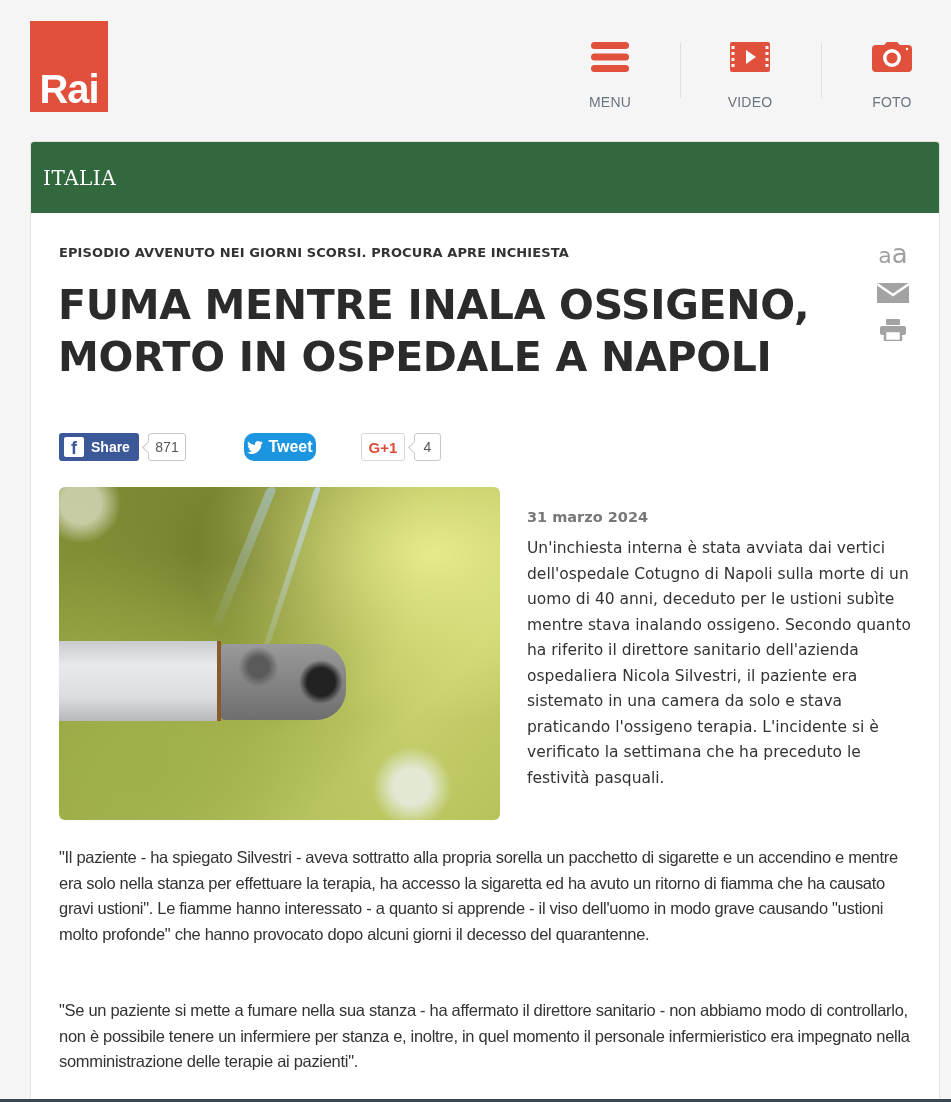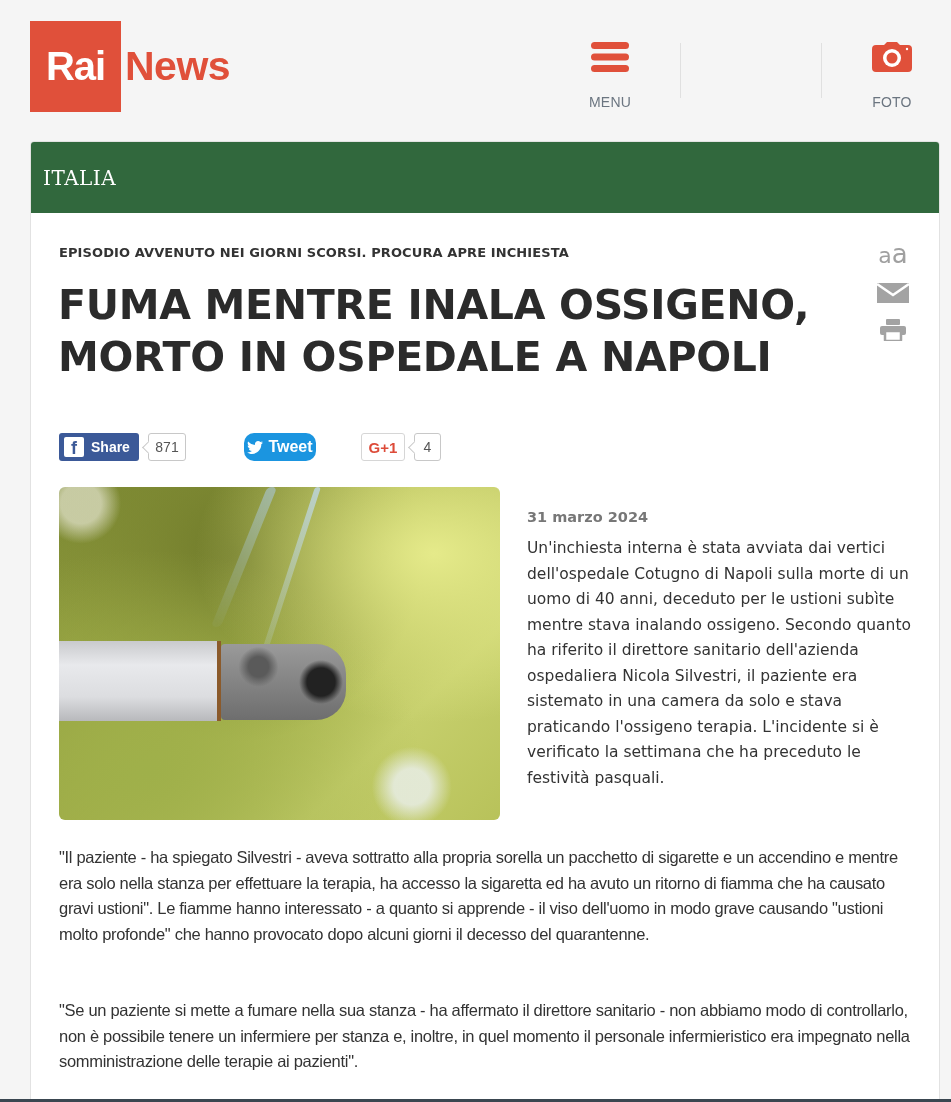--- a/index.html
+++ b/index.html
@@ -1,21 +1,21 @@
 <!DOCTYPE html>
 <html><head>
 <meta charset="utf-8">
 <style>
   * { box-sizing: border-box; margin: 0; padding: 0; }
   html, body { width: 951px; height: 1102px; overflow: hidden; }
   body { background: #f5f5f5; font-family: "DejaVu Sans", "Liberation Sans", sans-serif; color: #333; position: relative; }
 
   .header { position: absolute; left: 0; top: 0; width: 951px; height: 140px; }
   .logo { position: absolute; left: 30px; top: 21px; height: 91px; display: flex; align-items: center; }
-  .logo-box { width: 91px; height: 91px; background: #e0503a; display: flex; align-items: center; justify-content: center; }
+  .logo-box { width: 78px; height: 91px; background: #e0503a; display: flex; align-items: flex-end; justify-content: center; }
   .logo-box span { color: #fff; font-family: "Liberation Sans", sans-serif; font-weight: bold; font-size: 40px; letter-spacing: -1px; }
   .logo-news { color: #e0503a; font-family: "Liberation Sans", sans-serif; font-weight: bold; font-size: 41px; margin-left: 4px; letter-spacing: -0.5px; }
 
   .nav { position: absolute; top: 42px; display: flex; flex-direction: column; align-items: center; width: 100px; gap: 16px; }
   .nav-label { font-family: "Liberation Sans", sans-serif; font-size: 14px; color: #6b7580; margin-top: 6px; letter-spacing: 0.2px; }
   .nav-menu { left: 560px; }
   .nav-video { left: 700px; }
   .nav-foto { left: 842px; }
   .nav-sep { position: absolute; top: 43px; width: 1px; height: 55px; background: #e0e0e0; }
 
@@ -64,32 +64,46 @@
   .bottom-strip { position: absolute; left: 0; top: 1099px; width: 951px; height: 3px; background: #3a4650; }
 </style>
 </head>
 <body>
 
 <div class="header">
   <div class="logo">
     <div class="logo-box">
       <span>Rai</span>
     </div>
-    <span class="logo-news">News</span>
   </div>
 
   <div class="nav nav-menu">
     <svg width="38" height="30" viewBox="0 0 38 30">
       <rect x="0" y="0" width="38" height="7" rx="3.5" fill="#e0503a"></rect>
       <rect x="0" y="11.5" width="38" height="7" rx="3.5" fill="#e0503a"></rect>
       <rect x="0" y="23" width="38" height="7" rx="3.5" fill="#e0503a"></rect>
     </svg>
     <span class="nav-label">MENU</span>
   </div>
   <div class="nav-sep" style="left:680px"></div>
+  <div class="nav nav-video">
+    <svg width="40" height="30" viewBox="0 0 40 30">
+      <rect x="0" y="0" width="40" height="30" rx="2" fill="#e0503a"></rect>
+      <rect x="1.5" y="4" width="3" height="3" fill="#f5f5f5"></rect>
+        <rect x="1.5" y="10" width="3" height="3" fill="#f5f5f5"></rect>
+        <rect x="1.5" y="16" width="3" height="3" fill="#f5f5f5"></rect>
+        <rect x="1.5" y="22" width="3" height="3" fill="#f5f5f5"></rect>
+      <rect x="35.5" y="4" width="3" height="3" fill="#f5f5f5"></rect>
+        <rect x="35.5" y="10" width="3" height="3" fill="#f5f5f5"></rect>
+        <rect x="35.5" y="16" width="3" height="3" fill="#f5f5f5"></rect>
+        <rect x="35.5" y="22" width="3" height="3" fill="#f5f5f5"></rect>
+      <polygon points="16,8 26,15 16,22" fill="#fff"></polygon>
+    </svg>
+    <span class="nav-label">VIDEO</span>
+  </div>
   <div class="nav-sep" style="left:821px"></div>
   <div class="nav nav-foto">
     <svg width="40" height="30" viewBox="0 0 40 30">
       <path d="M12 3 L15 0 H25 L28 3 H36 Q40 3 40 7 V26 Q40 30 36 30 H4 Q0 30 0 26 V7 Q0 3 4 3 Z" fill="#e0503a"></path>
       <circle cx="20" cy="16" r="9" fill="#fff"></circle>
       <circle cx="20" cy="16" r="5.5" fill="#e0503a"></circle>
       <circle cx="35" cy="7" r="1.2" fill="#fff"></circle>
     </svg>
     <span class="nav-label">FOTO</span>
   </div>

